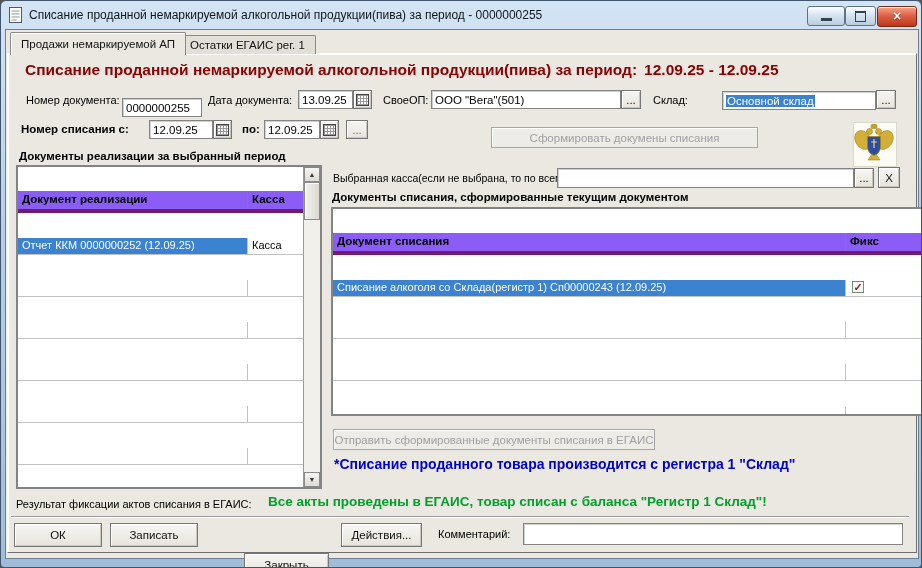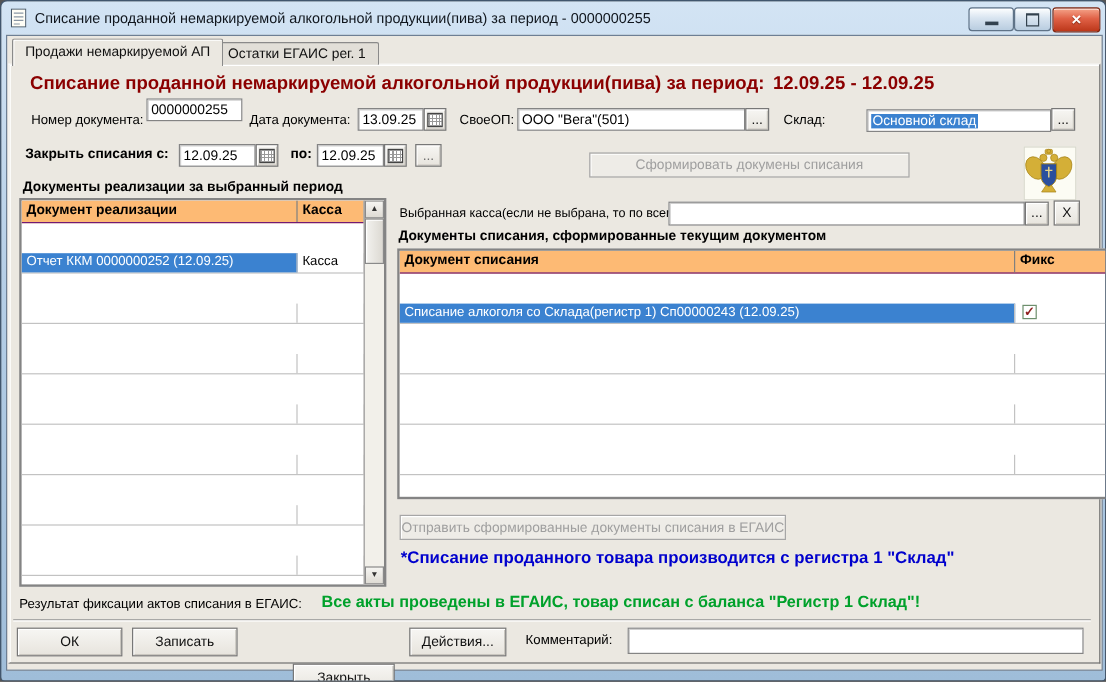--- a/index.html
+++ b/index.html
@@ -37,21 +37,21 @@
   .seltext{background:#3b82d0;color:#fff;padding:0 1px;}
   .btn{position:absolute;box-sizing:border-box;font-size:11.5px;color:#111;text-align:center;
     background:linear-gradient(180deg,#f7f6f3,#e7e4dd);border:1px solid #777;
     box-shadow:inset 1px 1px 0 #fff,inset -1px -1px 0 #c9c6bf;cursor:default;
     display:flex;align-items:center;justify-content:center;white-space:nowrap;}
   .btn.disabled{color:#9f9f9f;background:#eeece7;border-color:#a6a6a6;box-shadow:inset 1px 1px 0 #fff;}
   .cal-glyph{display:block;width:11px;height:10px;border:1px solid #444;background-color:#fff;
     background-image:repeating-linear-gradient(90deg,#999 0 1px,transparent 1px 3px),repeating-linear-gradient(#999 0 1px,transparent 1px 3px);}
   
   .tbl{position:absolute;background:#fff;border:2px solid #848484;box-sizing:border-box;overflow:hidden;}
-  .t-head{display:flex;height:18px;background:#fdba74;border-bottom:1px solid #701a75;margin-right:16px;}
+  .t-head{display:flex;height:18px;background:#8b5cf6;border-bottom:4px solid #701a75;margin-right:16px;margin-top:24px;}
   .hc{font-size:11.5px;font-weight:bold;line-height:17px;padding:0 4px;border-right:1px solid #808080;box-sizing:border-box;
       white-space:nowrap;overflow:hidden;}
   .t-body{margin-right:16px;}
   .t-row{display:flex;height:16px;border-bottom:1px solid #c2c2c2;margin-top:25px;}
   .tc{font-size:11px;line-height:15px;padding:0 4px;border-right:1px solid #c2c2c2;box-sizing:border-box;white-space:nowrap;overflow:hidden;}
   .tc.sel{background:#3b82d0;color:#fff;}
   #sales-tbl .t-c1{width:230px;} #sales-tbl .t-c2{flex:1;}
   #wo-tbl .t-c1{width:513px;} #wo-tbl .t-c2{flex:1;}
   .t-scroll{position:absolute;top:0;right:0;bottom:0;width:16px;background:#f2f0ea;border-left:1px solid #9a9a9a;}
   .s-arr{height:15px;background:linear-gradient(180deg,#f6f5f2,#dedbd4);border:1px solid #8a8a8a;box-sizing:border-box;
@@ -96,34 +96,34 @@
   <div class="client"></div>
   <div class="page"></div>
   <div class="tab active"><span>Продажи немаркируемой АП</span></div>
   <div class="tab inactive"><span>Остатки ЕГАИС рег. 1</span></div>
 
   <div class="heading">
     <span>Списание проданной немаркируемой алкогольной продукции(пива) за период:</span><span class="period">12.09.25 - 12.09.25</span>
   </div>
 
   <span class="lbl" style="left:25px;top:93px;">Номер документа:</span>
-  <div class="fld" style="left:121px;top:81px;width:80px;">0000000255</div>
+  <div class="fld" style="left:121px;top:97px;width:80px;">0000000255</div>
   <span class="lbl" style="left:207px;top:93px;">Дата документа:</span>
   <div class="fld" style="left:297px;top:89px;width:55px;">13.09.25</div>
   <div class="btn" style="left:352px;top:89px;width:19px;height:19px;">
       <span class="cal-glyph"></span>
     </div>
   <span class="lbl" style="left:382px;top:93px;">СвоеОП:</span>
   <div class="fld" style="left:430px;top:89px;width:190px;">ООО "Вега"(501)</div>
   <div class="btn" style="left:620px;top:89px;width:20px;height:19px;">...</div>
   <span class="lbl" style="left:652px;top:93px;">Склад:</span>
   <div class="fld" style="left:721px;top:90px;width:154px;"><span class="seltext">Основной склад</span></div>
   <div class="btn" style="left:875px;top:89px;width:20px;height:19px;">...</div>
 
-  <span class="lbl b" style="left:20px;top:122px;">Закрыть списания с:</span>
+  <span class="lbl b" style="left:20px;top:122px;">Номер списания с:</span>
   <div class="fld" style="left:148px;top:119px;width:64px;">12.09.25</div>
   <div class="btn" style="left:212px;top:119px;width:19px;height:19px;">
       <span class="cal-glyph"></span>
     </div>
   <span class="lbl b" style="left:241px;top:122px;">по:</span>
   <div class="fld" style="left:263px;top:119px;width:56px;">12.09.25</div>
   <div class="btn" style="left:319px;top:119px;width:19px;height:19px;">
       <span class="cal-glyph"></span>
     </div>
   <div class="btn" style="left:345px;top:119px;width:22px;height:19px;color:#707070;">...</div>

